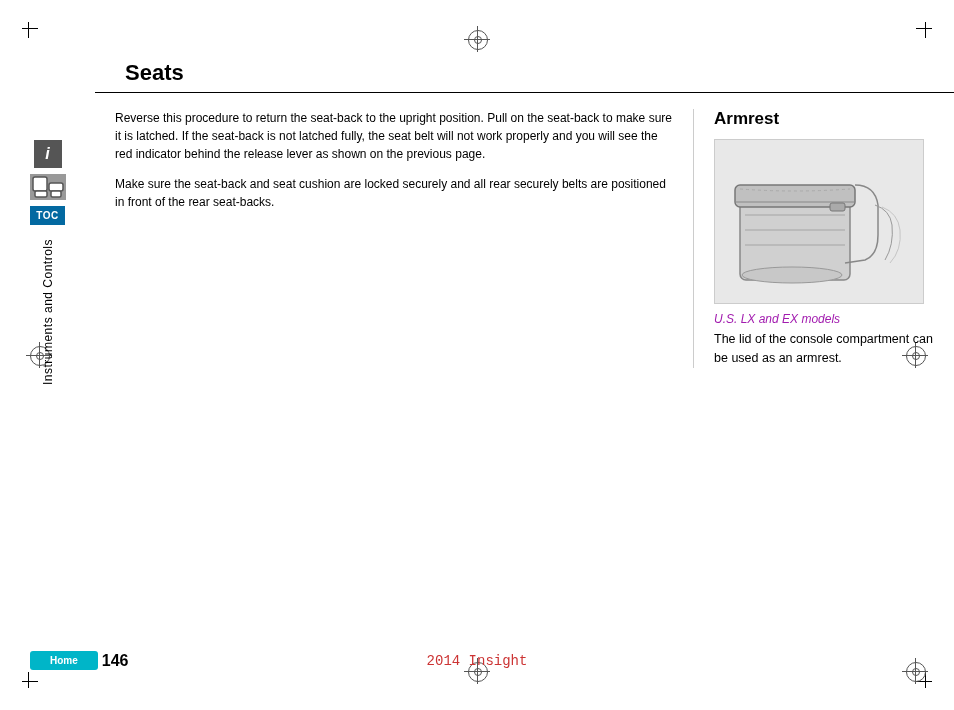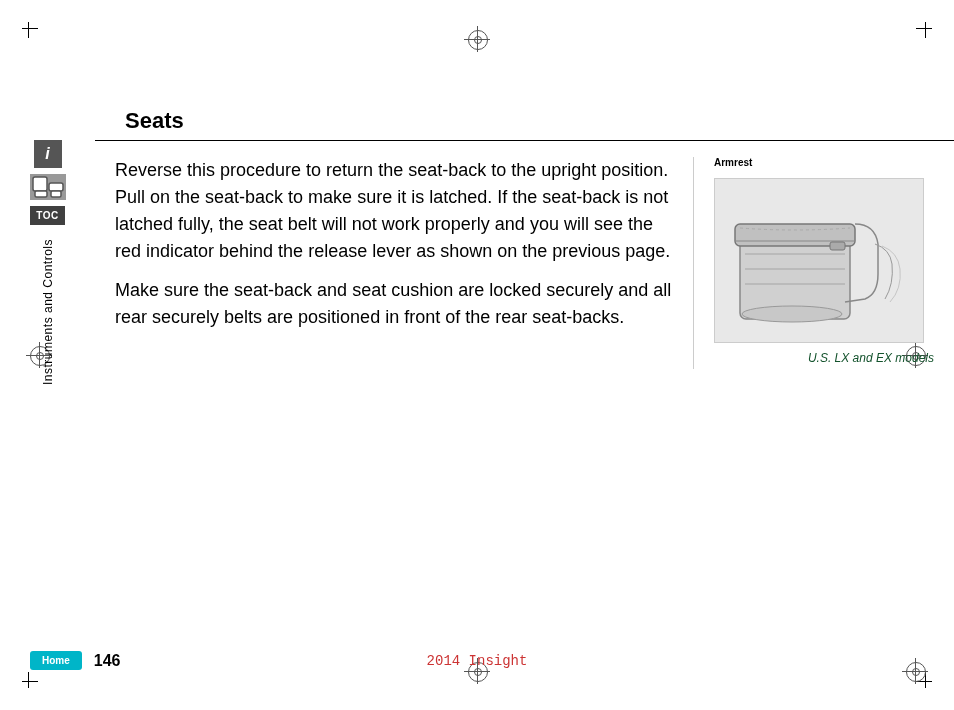--- a/index.html
+++ b/index.html
@@ -111,21 +111,21 @@
       width: 36px;
       height: 26px;
       background: #999;
       display: flex;
       align-items: center;
       justify-content: center;
       margin-bottom: 6px;
     }
 
     .toc-badge {
-      background: #404040;
+      background: #0369a1;
       color: #fff;
       font-size: 10px;
       font-weight: bold;
       padding: 4px 6px;
       letter-spacing: 0.5px;
       margin-bottom: 10px;
       cursor: pointer;
     }
 
     .sidebar-rotated-text {
@@ -145,21 +145,20 @@
       top: 0;
       right: 0;
       bottom: 0;
     }
 
     
     .page-title-area {
       padding: 60px 40px 0 30px;
       border-bottom: 1.5px solid #000;
       padding-bottom: 6px;
-      margin-top: 48px;
     }
 
     .page-title {
       font-size: 22px;
       font-weight: bold;
       color: #000;
     }
 
     
     .content-columns {
@@ -180,58 +179,57 @@
       padding: 0 20px;
       border-right: 1px solid #ccc;
     }
 
     .col-right {
       flex: 0 0 240px;
       padding: 0 0 0 20px;
     }
 
     .col-left p, .col-mid p {
-      font-size: 18px;
+      font-size: 12px;
       line-height: 1.5;
       margin-bottom: 12px;
     }
 
     
     .bold { font-weight: bold; }
 
     
     .cyan-link {
       color: #00b5c8;
       text-decoration: none;
     }
 
     
     .armrest-title {
-      font-size: 10px;
+      font-size: 17px;
       font-weight: bold;
       margin-bottom: 10px;
     }
 
     
     .armrest-image {
       width: 210px;
       height: 165px;
       background: #e8e8e8;
       border: 1px solid #ccc;
       margin-bottom: 8px;
       position: relative;
       overflow: hidden;
     }
 
     .armrest-caption-italic {
       font-size: 12px;
-      color: #14532d;
+      color: #a21caf;
       font-style: italic;
       margin-bottom: 4px;
-      text-align: right;
     }
 
     .armrest-caption-text {
       font-size: 12.5px;
       line-height: 1.5;
     }
 
     
     .footer {
       position: absolute;
@@ -241,23 +239,23 @@
       display: flex;
       align-items: center;
       padding: 0 30px;
     }
 
     .home-badge {
       background: #00b5c8;
       color: #fff;
       font-size: 10px;
       font-weight: bold;
-      padding: 4px 12px;
+      padding: 4px 20px;
       border-radius: 3px;
-      margin-right: 12px;
+      margin-right: 4px;
       cursor: pointer;
     }
 
     .page-number {
       font-size: 16px;
       font-weight: bold;
     }
 
     .footer-center {
       position: absolute;
@@ -375,20 +373,21 @@
           <line x1="25" y1="100" x2="125" y2="100" stroke="#999" stroke-width="0.8"></line>
 
           <path d="M155 60 Q170 65 172 80 Q174 100 165 115" stroke="#999" stroke-width="1" fill="none"></path>
           <path d="M162 62 Q178 68 180 85 Q182 105 170 118" stroke="#bbb" stroke-width="0.8" fill="none"></path>
 
           <ellipse cx="72" cy="130" rx="50" ry="8" fill="#c8c8c8" stroke="#999" stroke-width="1"></ellipse>
         </svg>
       </div>
 
       <div class="armrest-caption-italic">U.S. LX and EX models</div>
+      <div class="armrest-caption-text">The lid of the console compartment can be used as an armrest.</div>
     </div>
 
   </div>
 </div>
 
 <div class="footer">
   <div class="home-badge">Home</div>
   <span class="page-number">146</span>
   <div class="footer-center">2014 Insight</div>
 </div>

